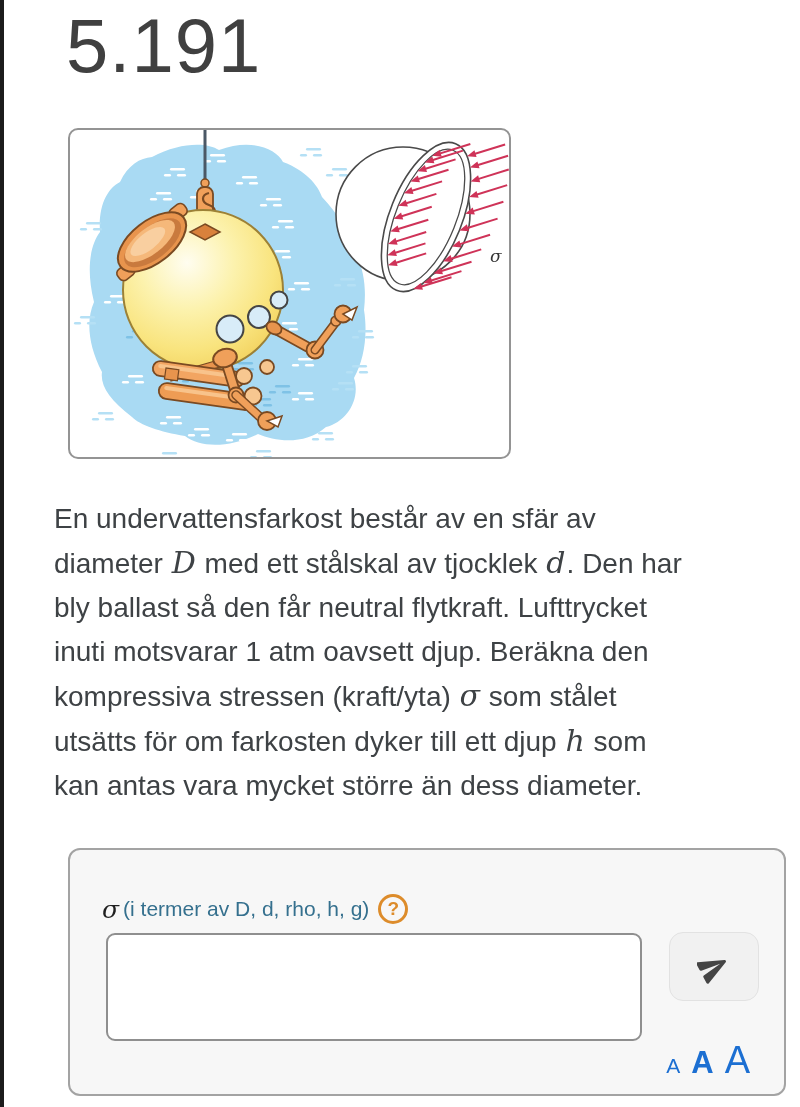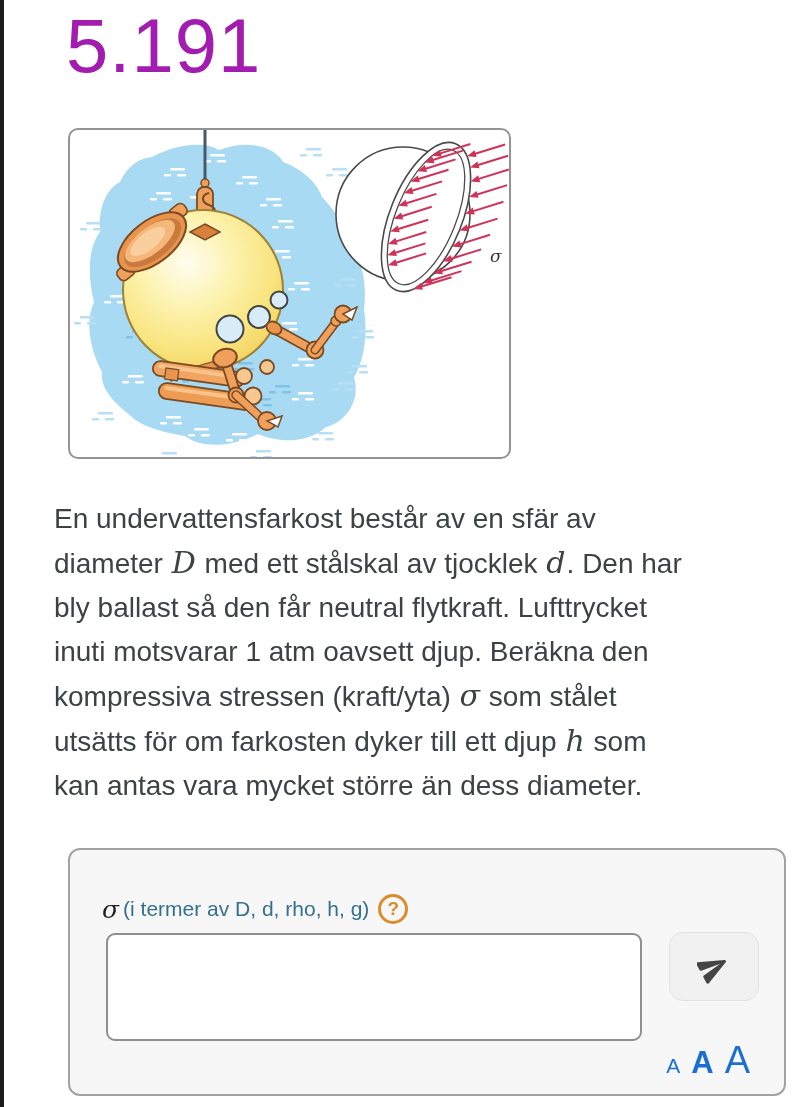--- a/index.html
+++ b/index.html
@@ -1,21 +1,21 @@
 <!DOCTYPE html>
 <html><head>
 <meta charset="utf-8">
 <style>
   html,body{margin:0;padding:0;background:#ffffff;}
   #screen{position:relative;width:800px;height:1107px;background:#ffffff;overflow:hidden;
           font-family:"Liberation Sans",sans-serif;}
   #edge-bar{position:absolute;left:0;top:0;width:4px;height:100%;background:#1c1c1c;}
   
   #title{position:absolute;left:66px;top:6px;font-size:76px;line-height:1.05;
-         color:#a21caf;font-weight:400;letter-spacing:1px;}
+         color:#404040;font-weight:400;letter-spacing:1px;}
   
   #fig-box{position:absolute;left:68px;top:128px;width:439px;height:327px;
            border:2px solid #949494;border-radius:10px;background:#ffffff;overflow:hidden;}
   
   #problem{position:absolute;left:54px;top:497px;width:715px;font-size:28px;
            line-height:44px;color:#3e4245;}
   #problem .math{font-family:"DejaVu Serif","Liberation Serif",serif;font-style:italic;
                  font-size:30px;padding:0 1px;}
   
   #panel{position:absolute;left:68px;top:848px;width:714px;height:244px;background:#f7f7f7;

